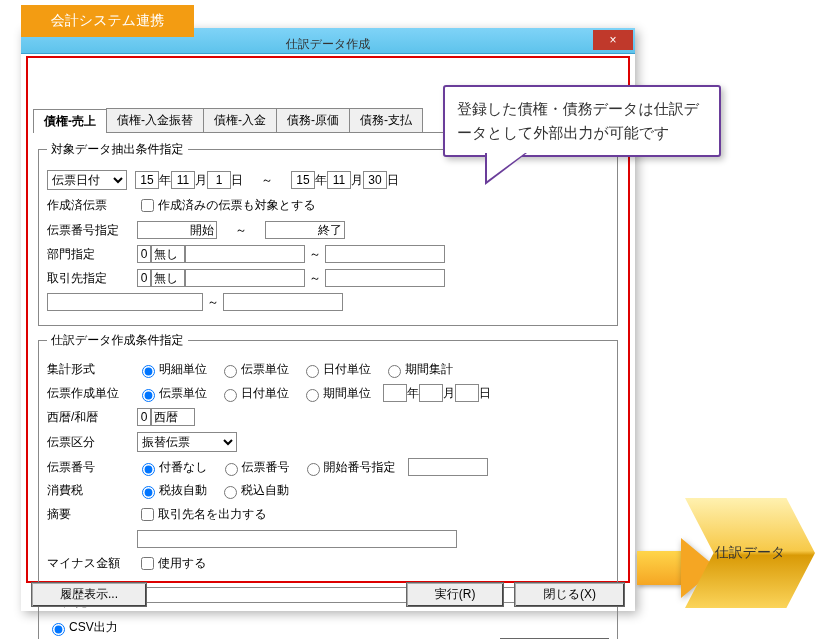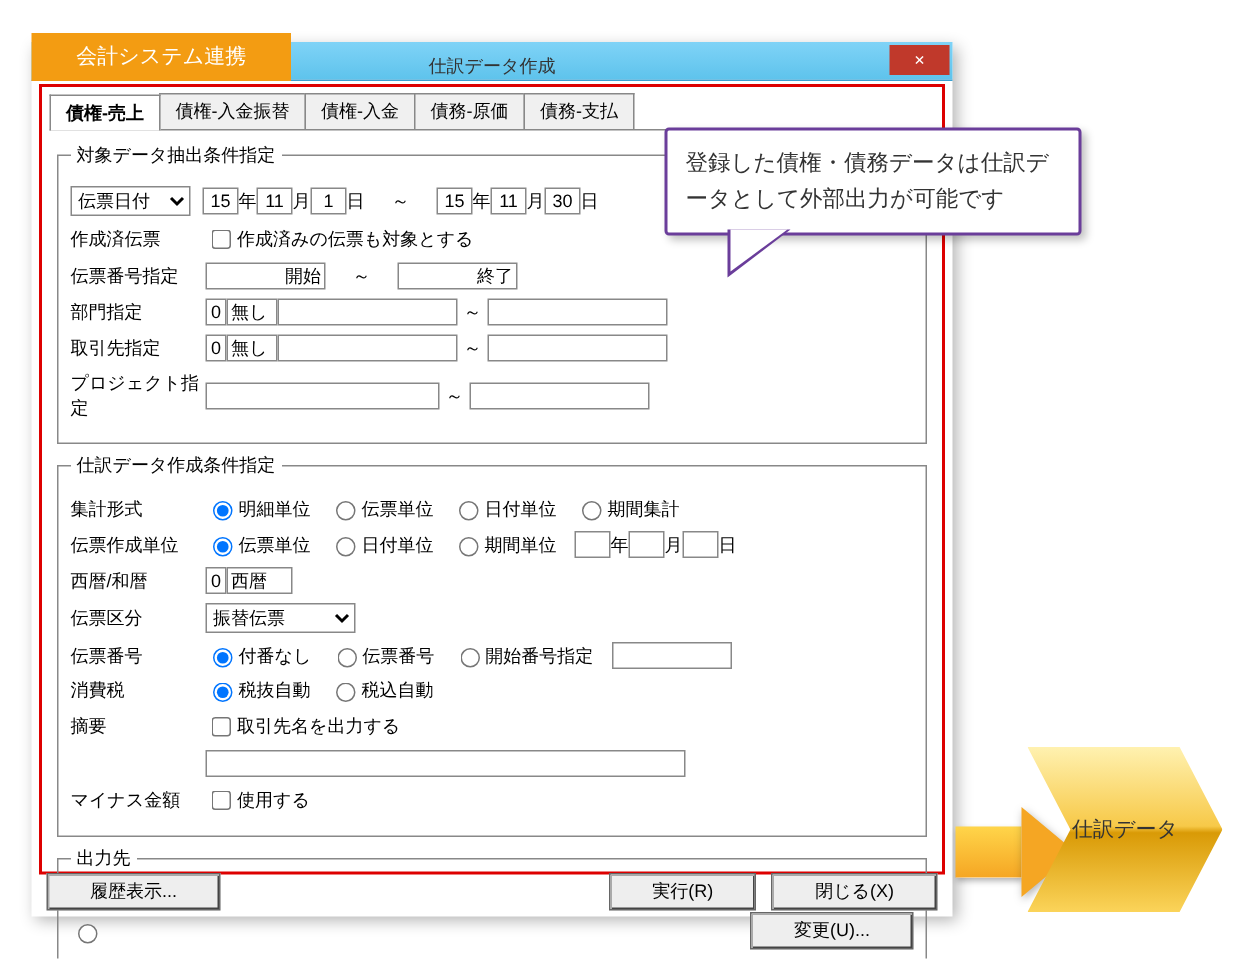--- a/index.html
+++ b/index.html
@@ -1,37 +1,37 @@
 <!DOCTYPE html>
 <html><head>
 <meta charset="utf-8">
 <style>
   * { box-sizing: border-box; font-family: "MS UI Gothic", sans-serif; }
   body { margin: 0; background: #fff; width: 828px; height: 639px; position: relative; }
-  .banner { position: absolute; top: 22px; left: 21px; width: 173px; height: 32px; background: #f39c12; color: #fff; font-size: 14px; display: flex; align-items: center; justify-content: center; z-index: 10; }
+  .banner { position: absolute; top: 5px; left: 21px; width: 173px; height: 32px; background: #f39c12; color: #fff; font-size: 14px; display: flex; align-items: center; justify-content: center; z-index: 10; }
   .outer { position: absolute; top: 28px; left: 21px; width: 614px; height: 583px; background: #fff; box-shadow: 3px 3px 10px rgba(0,0,0,0.3); }
   .titlebar { height: 26px; background: linear-gradient(#7fd3f7,#5ec3ec); display: flex; align-items: flex-end; position: relative; border-bottom: 1px solid #3aa0d0; }
   .titlebar .title { flex: 1; text-align: center; font-size: 12px; color: #333; }
   .closex { width: 40px; height: 20px; background: #c0392b; color: #fff; display: flex; align-items: center; justify-content: center; font-size: 12px; position: absolute; right: 2px; top: 2px; }
   .redborder { position: absolute; top: 28px; left: 5px; right: 5px; bottom: 28px; border: 2px solid #d00; padding-top: 2px; }
   .tabs { display: flex; padding: 2px 5px 0 5px; }
-  .tab { border: 1px solid #888; border-bottom: none; padding: 3px 10px; font-size: 12px; background: #f0f0f0; margin-right: -1px; cursor: pointer; }
+  .tab { border: 1px solid #888; border-bottom: none; padding: 3px 10px; font-size: 12px; background: #f0f0f0; margin-right: -1px; cursor: pointer; margin-top: 46px; }
   .tab.active { background: #fff; font-weight: bold; position: relative; top: 1px; }
   .tab-body { border-top: 1px solid #888; margin: 0 5px; padding-top: 6px; }
   fieldset { border: 1px solid #888; margin: 2px 5px 6px 5px; padding: 6px 8px 8px 8px; font-size: 12px; }
   legend { font-size: 12px; padding: 0 4px; }
   .row { display: flex; align-items: center; margin: 6px 0; font-size: 12px; }
   .lbl { width: 90px; }
   input[type=text] { font-size: 12px; padding: 1px 2px; border: 1px solid #888; background: #fff; height: 18px; }
   select { font-size: 12px; border: 1px solid #888; height: 20px; background: #fff; }
   .w80 { width: 80px; }
   .w30 { width: 24px; text-align: center; }
   .sep { margin: 0 4px; }
   .wid { width: 120px; }
-  .radio-lbl { margin-right: 12px; display: inline-flex; align-items: flex-start; }
+  .radio-lbl { margin-right: 12px; display: inline-flex; align-items: flex-end; }
   .radio-lbl input { margin-right: 4px; }
   .check-lbl { display: inline-flex; align-items: center; }
   .check-lbl input { margin-right: 4px; }
   .btn { border: 1px solid #666; background: #eee; font-size: 12px; padding: 3px 28px; cursor: pointer; box-shadow: 1px 1px 0 #aaa inset, -1px -1px 0 #444 inset; }
   .bottombar { position: absolute; left: 0; right: 0; bottom: 4px; padding: 0 10px; display: flex; align-items: center; }
   .bottombar .spacer { flex: 1; }
   .callout { position: absolute; top: 85px; left: 443px; width: 278px; background: #fff; border: 2px solid #6a3d9a; border-radius: 3px; padding: 10px 12px; font-size: 15px; color: #333; line-height: 1.6; z-index: 20; box-shadow: 3px 3px 6px rgba(0,0,0,0.25); }
   .callout-tail { position: absolute; bottom: -30px; left: 40px; width: 0; height: 0; border-left: 0px solid transparent; border-right: 42px solid transparent; border-top: 32px solid #6a3d9a; }
   .callout-tail::after { content: ""; position: absolute; top: -32px; left: 2px; width: 0; height: 0; border-left: 0px solid transparent; border-right: 38px solid transparent; border-top: 28px solid #fff; }
   .arrow-big { position: absolute; top: 538px; left: 637px; display: flex; align-items: center; }
@@ -111,21 +111,20 @@
         <div class="row">
           <span class="lbl">取引先指定</span>
           <input type="text" style="width: 14px; text-align: center;" value="0">
           <input type="text" style="width: 34px;" value="無し">
           <input type="text" class="wid" style="">
           <span class="sep">～</span>
           <input type="text" class="wid" style="">
         </div>
 
         <div class="row">
-          <span class="lbl">プロジェクト指定</span>
           <input type="text" style="width: 156px;">
           <span class="sep">～</span>
           <input type="text" class="wid" style="">
         </div>
       </fieldset>
 
       <fieldset>
         <legend>仕訳データ作成条件指定</legend>
 
         <div class="row">

